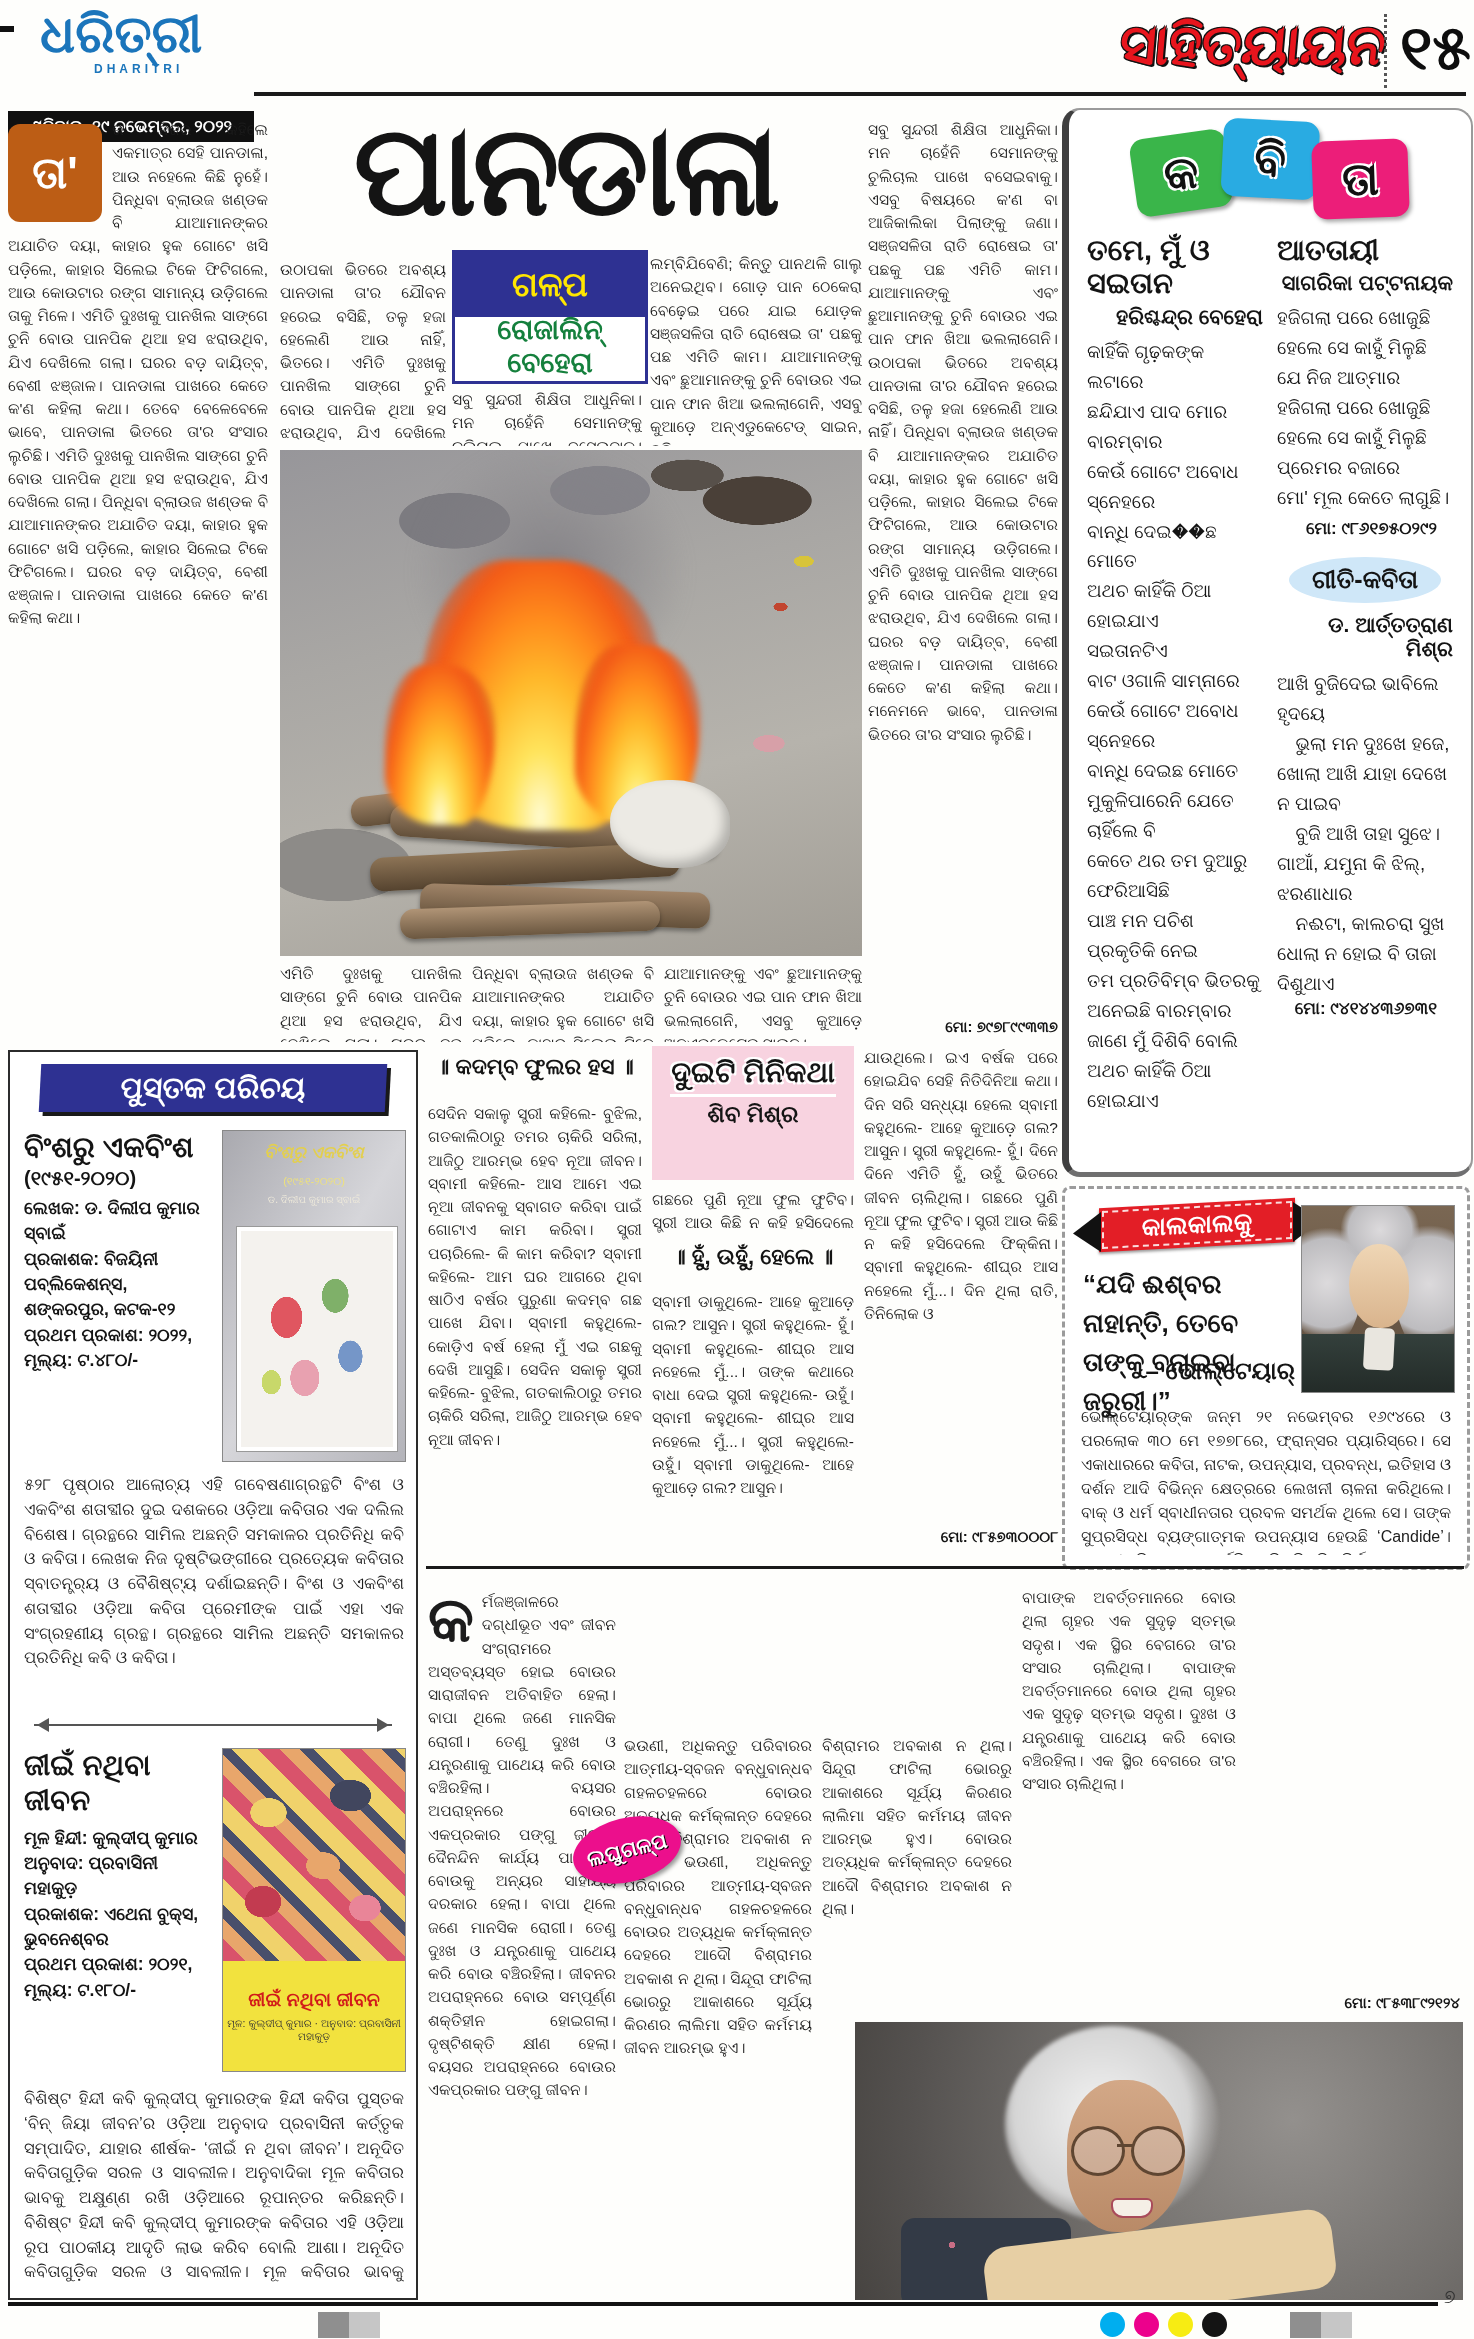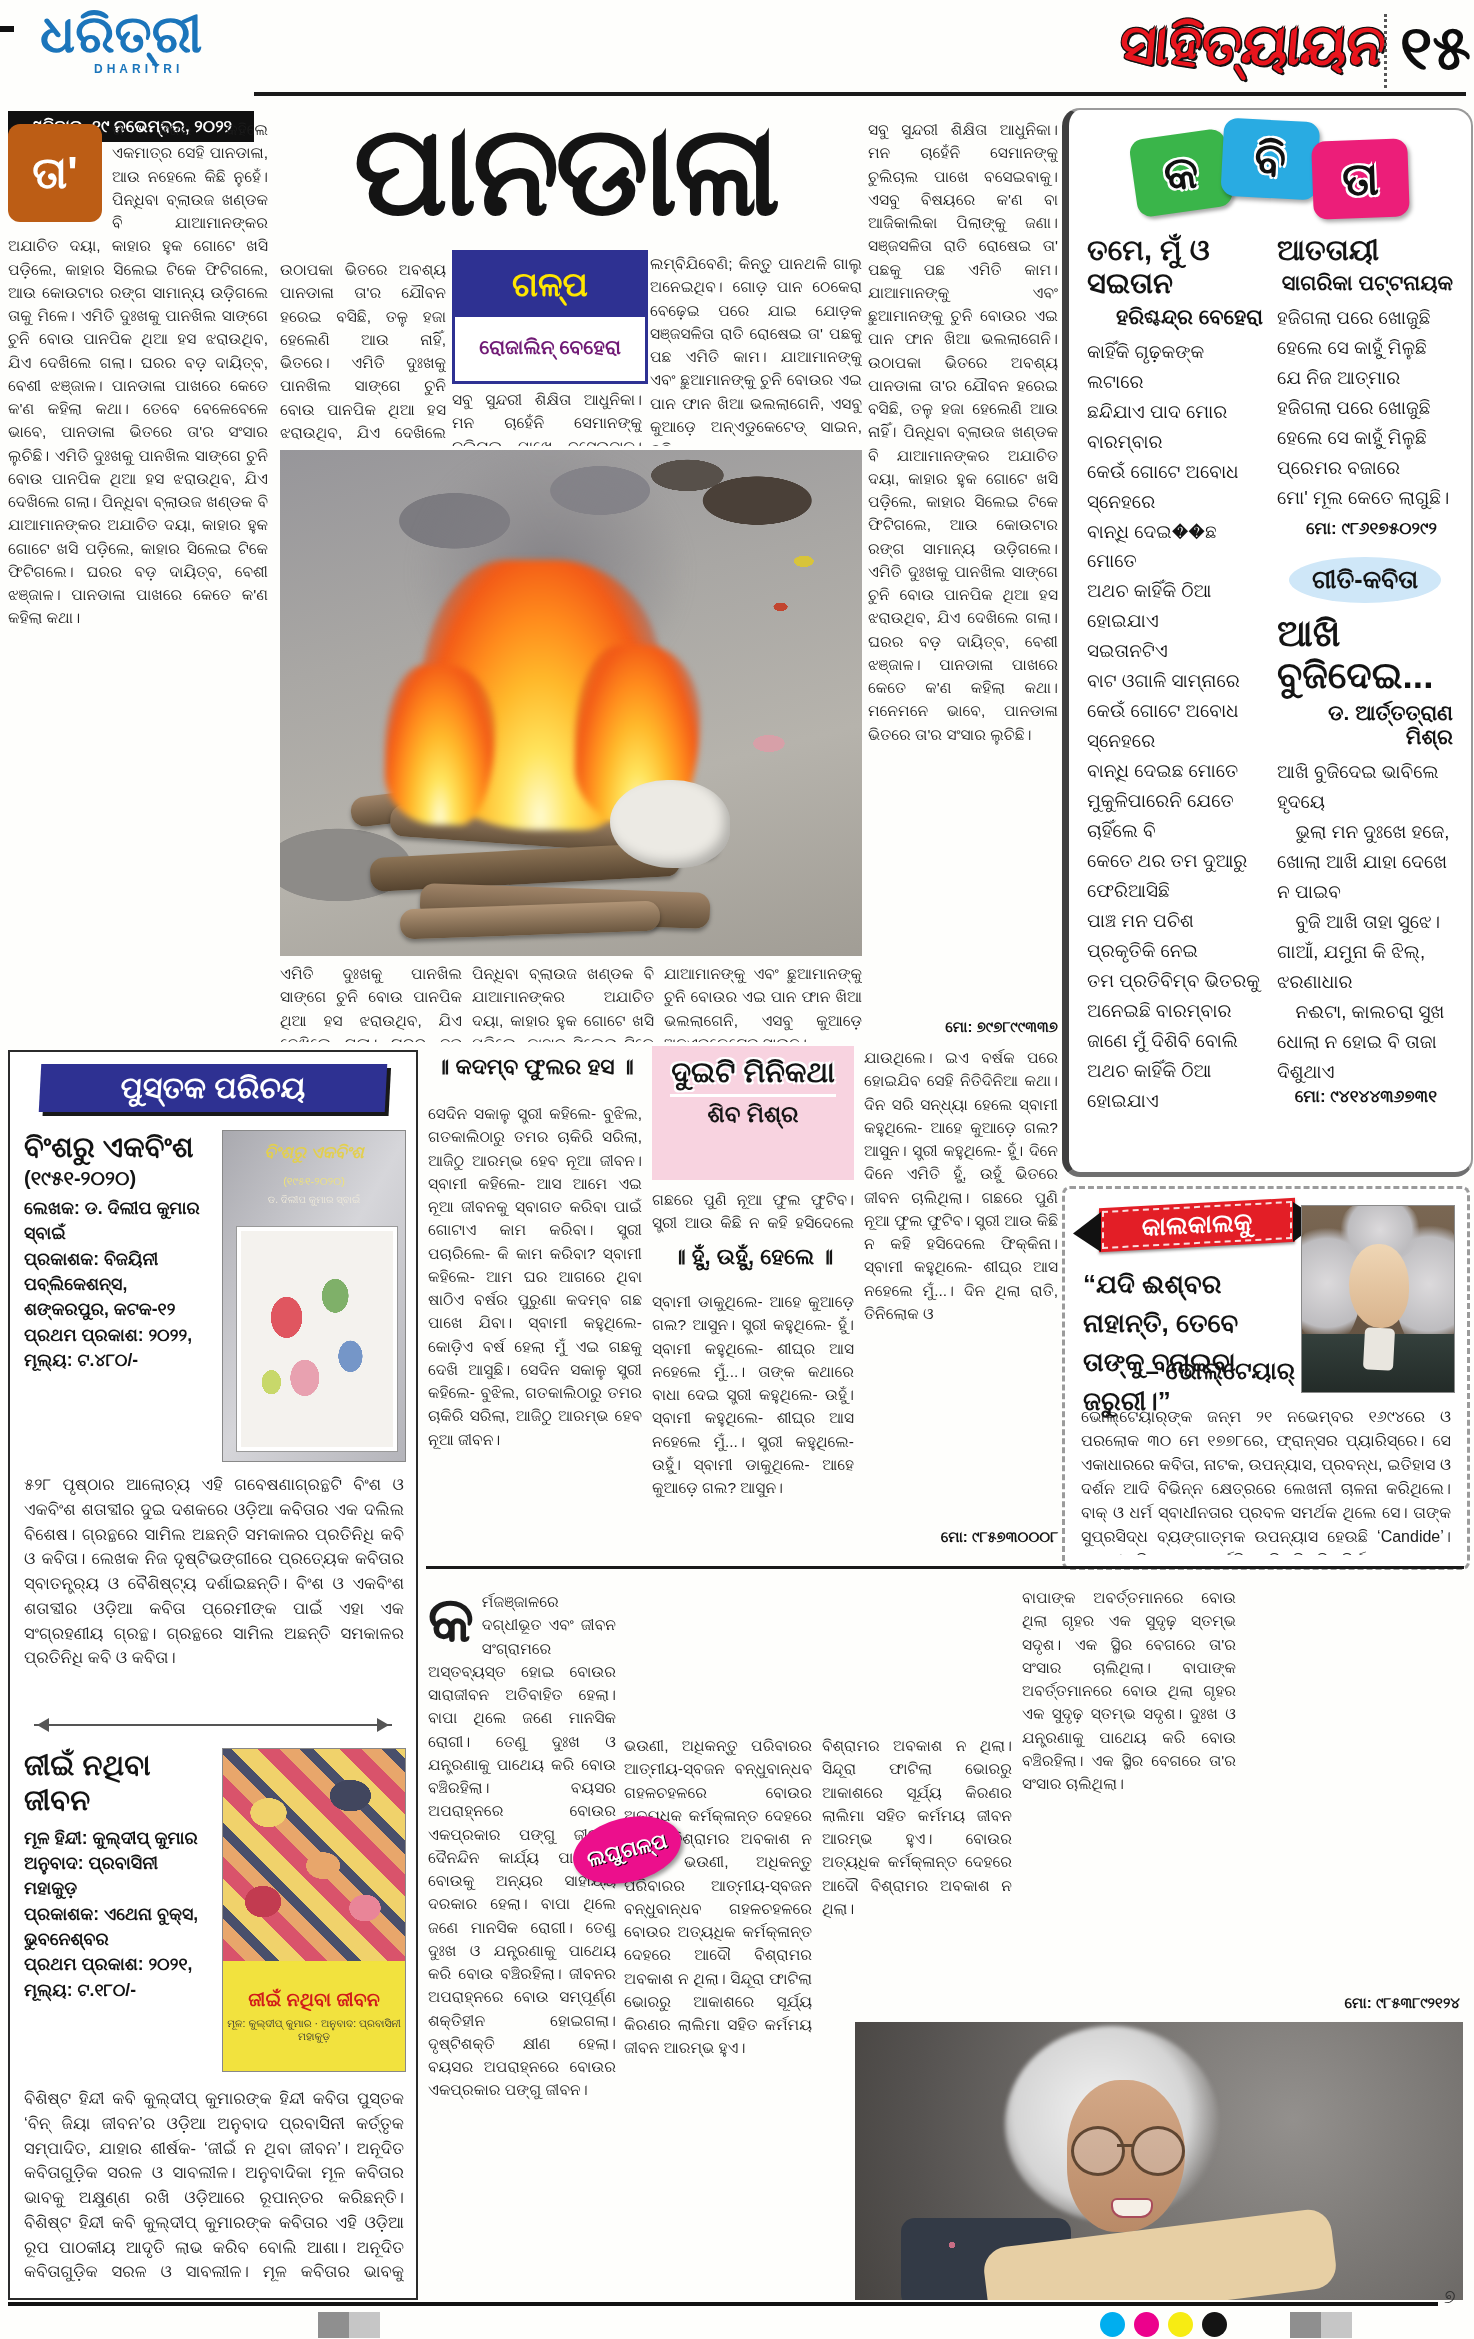--- a/index.html
+++ b/index.html
@@ -19,21 +19,21 @@
      text-shadow:2px 2px 0 #111,-1px -1px 0 #111,1px -1px 0 #111,-1px 1px 0 #111;}
   .dotted-div{border-left:3px dotted #555;}
   .pagenum{font-size:62px;font-weight:900;color:#0d0d0d;}
 
   
   .headline{font-size:126px;font-weight:900;letter-spacing:-4px;line-height:150px;text-align:center;white-space:nowrap;}
   .dc{float:left;width:94px;height:98px;background:#bc5d15;border-radius:12px;color:#fff;
       font-size:44px;font-weight:bold;display:flex;align-items:center;justify-content:center;margin:6px 10px 2px 0;}
   .tagbox{border:3px solid #2e3192;background:#fff;}
   .tagbox .kick{height:64px;background:#2e3192;color:#ffe600;font-size:34px;font-weight:900;}
-  .tagbox .byl{height:60px;color:#701a75;font-size:20px;font-weight:800;font-family:Liberation Serif, serif;}
+  .tagbox .byl{height:60px;color:#15803d;font-size:28px;font-weight:800;}
   .phone{font-size:15px;font-weight:bold;text-align:right;}
 
   
   .photo-fire{overflow:hidden;background:
     radial-gradient(90px 40px at 82% 10%,#4a4038 60%,transparent 61%),
     radial-gradient(60px 26px at 70% 5%,#57504a 60%,transparent 61%),
     radial-gradient(14px 8px at 90% 22%,#d8c43a 70%,transparent 71%),
     radial-gradient(10px 6px at 86% 31%,#c2452f 70%,transparent 71%),
     radial-gradient(26px 14px at 84% 58%,#d7a0a8 60%,transparent 61%),
     radial-gradient(120px 60px at 10% 82%,#8d8b88 60%,transparent 61%),
@@ -223,21 +223,20 @@
         <div class="poem-author">ସାଗରିକା ପଟ୍ଟନାୟକ</div>
         <div class="poem-lines pre" style="height:216px;">ହଜିଗଲା ପରେ ଖୋଜୁଛି
 ହେଲେ ସେ କାହୁଁ ମିଳୁଛି
 ଯେ ନିଜ ଆତ୍ମାର
 ହଜିଗଲା ପରେ ଖୋଜୁଛି
 ହେଲେ ସେ କାହୁଁ ମିଳୁଛି
 ପ୍ରେମର ବଜାରେ
 ମୋ' ମୂଲ କେତେ ଲାଗୁଛି।</div>
         <div class="phone" style="font-size:17px;padding-right:16px;">ମୋ: ୯୮୬୧୭୫୦୨୯୨</div>
         <div class="giti-oval ctr" style="width:86%;margin:18px auto 10px;">ଗୀତି-କବିତା</div>
-        <div class="giti-title">ଆଖି ବୁଜିଦେଇ...</div>
         <div class="poem-author">ଡ. ଆର୍ତ୍ତତ୍ରାଣ ମିଶ୍ର</div>
         <div class="poem-lines pre" style="height:330px;">ଆଖି ବୁଜିଦେଇ ଭାବିଲେ ହୃଦୟେ
  ଭୁଲା ମନ ଦୁଃଖେ ହଜେ,
 ଖୋଲା ଆଖି ଯାହା ଦେଖେ ନ ପାଇବ
  ବୁଜି ଆଖି ତାହା ସୁଝେ।
 ଗାଆଁ, ଯମୁନା କି ଝିଲ୍, ଝରଣାଧାର
  ନଈଟା, କାଲଚରା ସୁଖ
 ଧୋଲା ନ ହୋଇ ବି ତାଜା ଦିଶୁଥାଏ
  ଆଖି ବୁଜି ଯାହା ଦେଖ।
 ତଉଲା, ବସୁଲା, ତରାଜୁ, ଖରାଦେ

